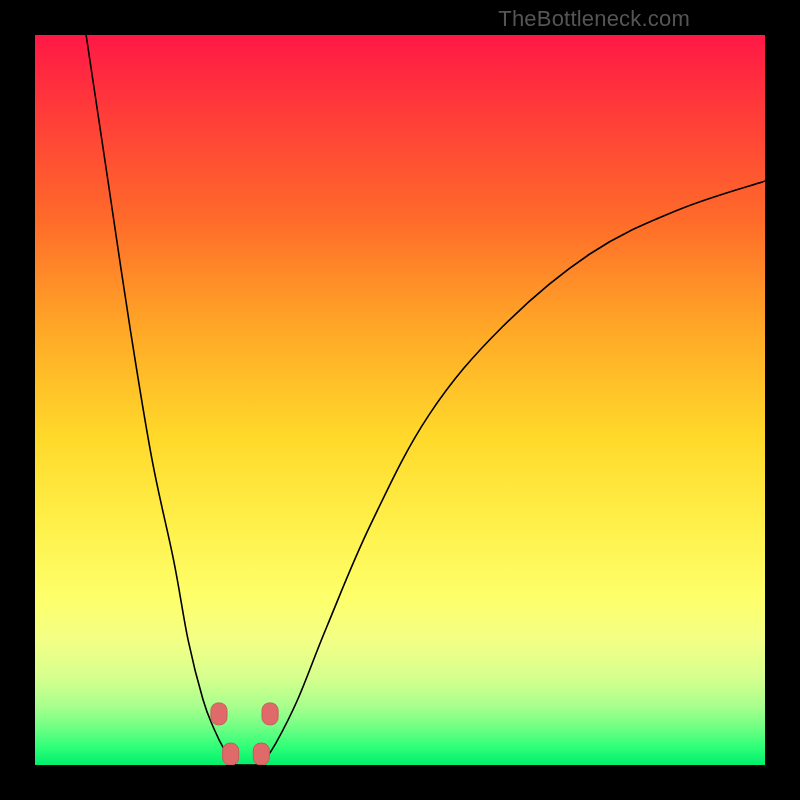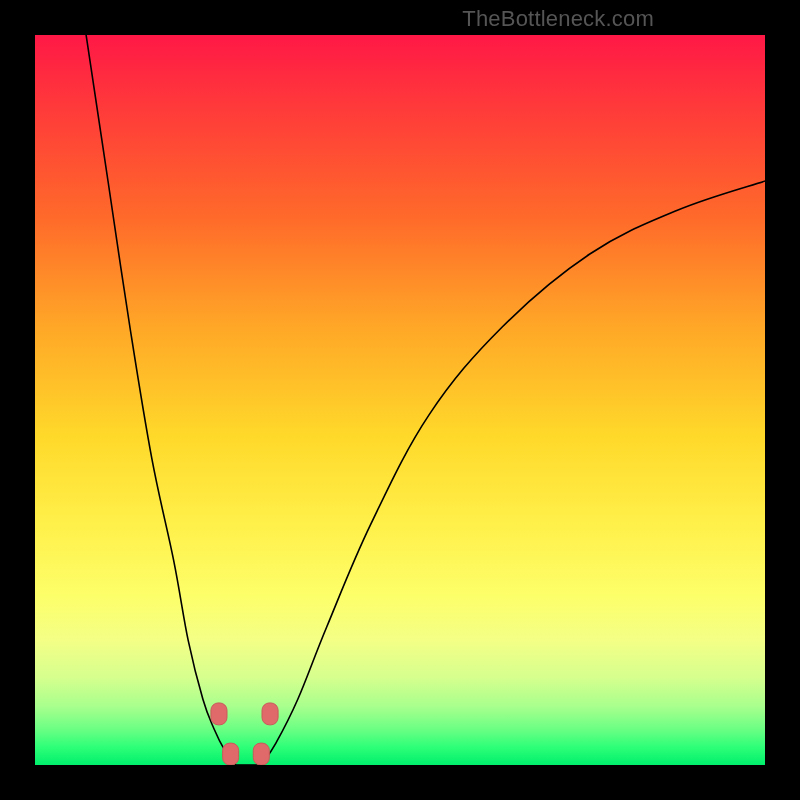--- a/index.html
+++ b/index.html
@@ -11,20 +11,21 @@
     background: #000;
     font-family: Arial, Helvetica, sans-serif;
   }
   .frame {
     position: absolute;
     left: 0;
     top: 0;
     width: 664px;
     height: 800px;
     background: #000;
+    padding-left: 36px;
   }
   .watermark {
     position: absolute;
     top: 6px;
     right: 10px;
     color: #555;
     font-size: 22px;
     font-weight: 400;
     letter-spacing: 0.2px;
     font-family: Arial, sans-serif;

